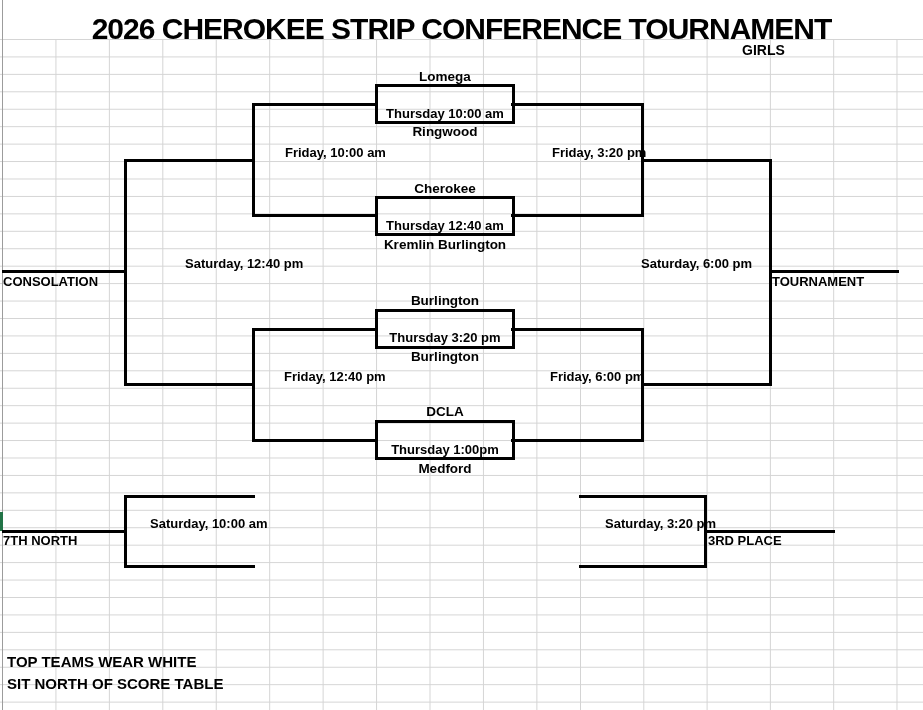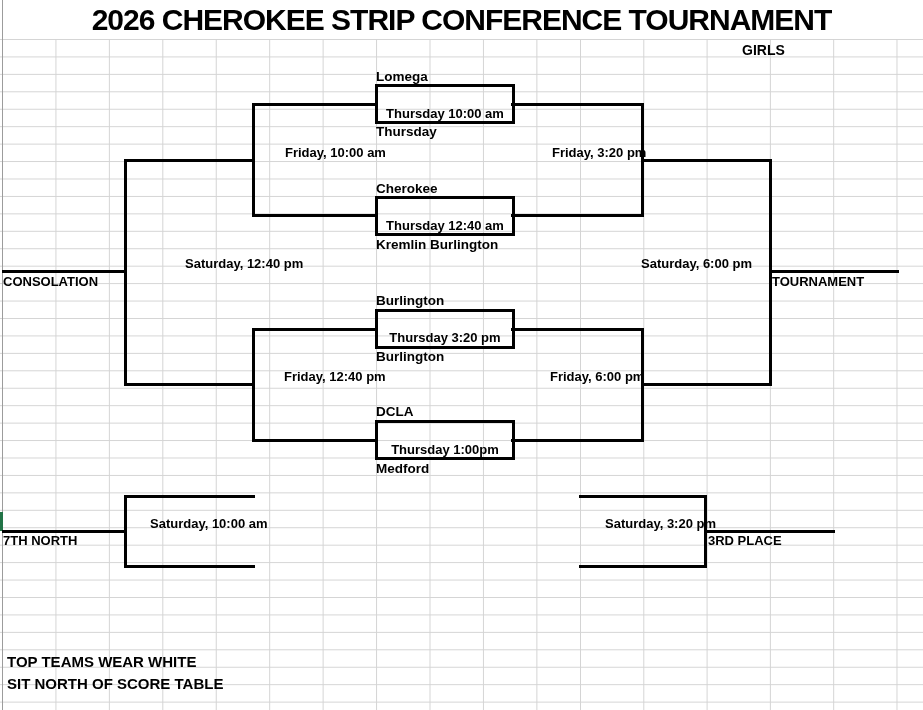--- a/index.html
+++ b/index.html
@@ -40,27 +40,27 @@
   
   .hline,.vline{position:absolute;background:#000;}
   .hline{height:3px;}
   .vline{width:3px;}
   .game-box{
     position:absolute;left:374.5px;width:140px;height:40px;
     border:3px solid #000;box-sizing:border-box;background:transparent;
   }
   
   .t{position:absolute;white-space:nowrap;font-weight:bold;line-height:15px;}
-  .team{left:376px;width:138px;text-align:left;font-size:13.5px;}
+  .team{left:376px;width:138px;text-align:center;font-size:13.5px;}
   .gametime{left:376px;width:138px;text-align:center;font-size:13px;}
   .round{font-size:13px;padding-left:22px;}
   .place{font-size:13px;}
   .note{font-size:15px;}
   #title{
-    left:0;right:0;top:3px;text-align:center;
+    left:0;right:0;top:12px;text-align:center;
     font-size:30px;letter-spacing:-1px;line-height:34px;
   }
   #division{
     left:742px;top:43px;font-size:14px;
     text-decoration-thickness:2px;text-underline-offset:2px;
   }
 </style>
 </head>
 <body>
 
@@ -74,21 +74,21 @@
   <div id="title" class="t">2026 CHEROKEE STRIP CONFERENCE TOURNAMENT</div>
   <div id="division" class="t">GIRLS</div>
 
   <div class="game-box" style="top:83.5px"></div>
   <div class="game-box" style="top:195.5px"></div>
   <div class="game-box" style="top:308.5px"></div>
   <div class="game-box" style="top:419.5px"></div>
 
   <div class="t team" style="top:69px">Lomega</div>
   <div class="t gametime" style="top:106px">Thursday 10:00 am</div>
-  <div class="t team" style="top:124px">Thursday</div>
+  <div class="t team" style="top:124px">Ringwood</div>
 
   <div class="t team" style="top:181px">Cherokee</div>
   <div class="t gametime" style="top:218px">Thursday 12:40 am</div>
   <div class="t team" style="top:237px">Kremlin Burlington</div>
 
   <div class="t team" style="top:293px">Burlington</div>
   <div class="t gametime" style="top:330px">Thursday 3:20 pm</div>
   <div class="t team" style="top:349px">Burlington</div>
 
   <div class="t team" style="top:404px">DCLA</div>

